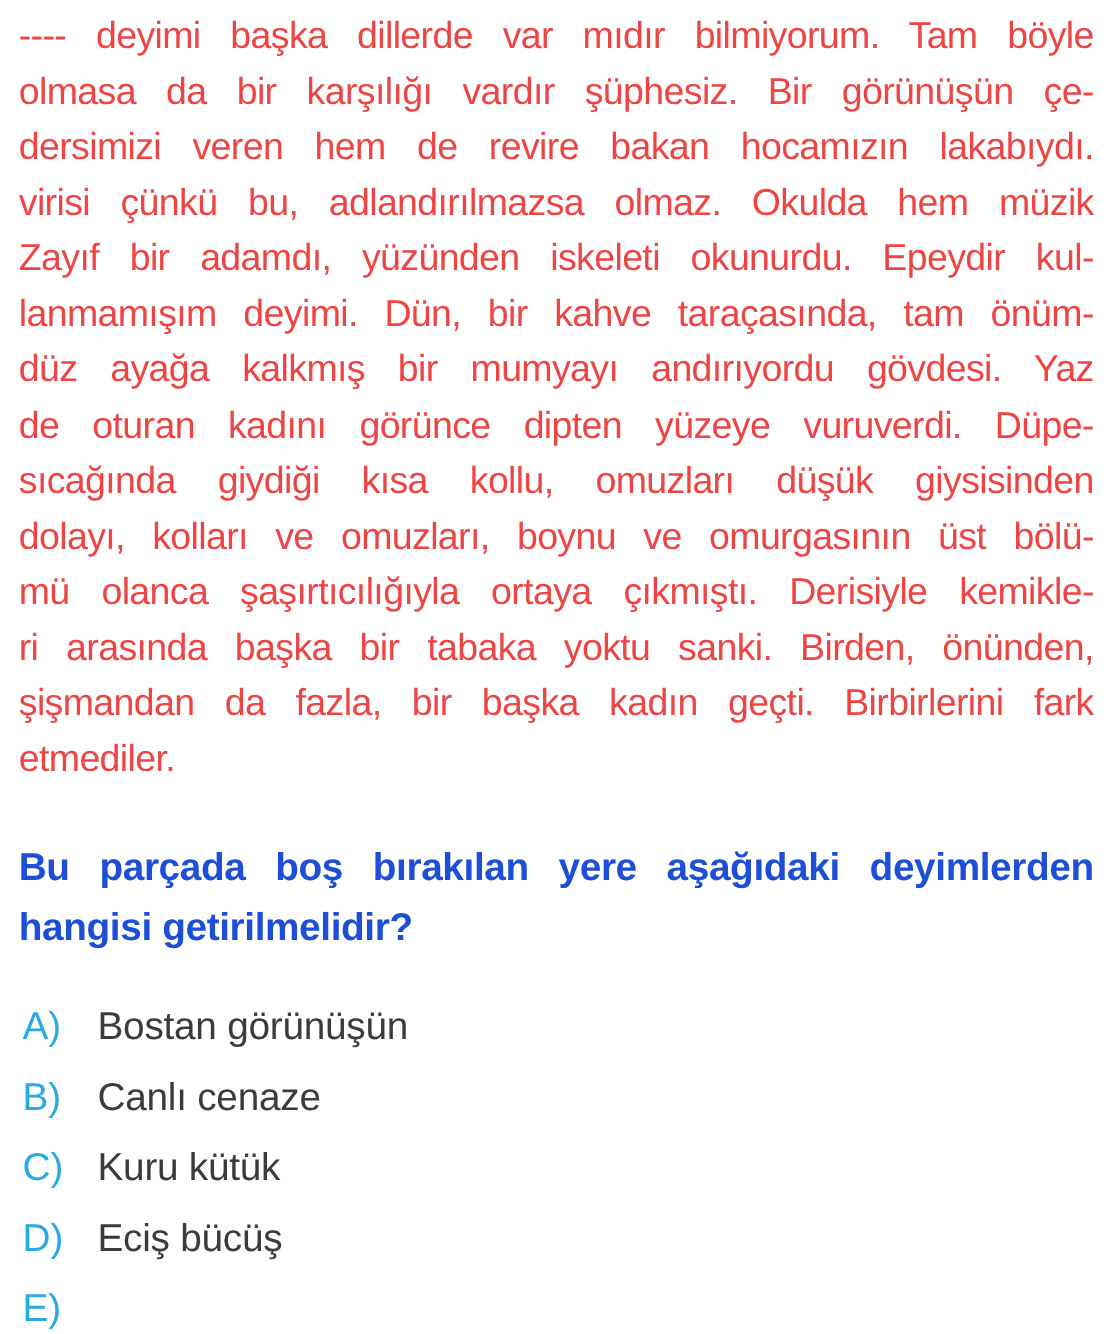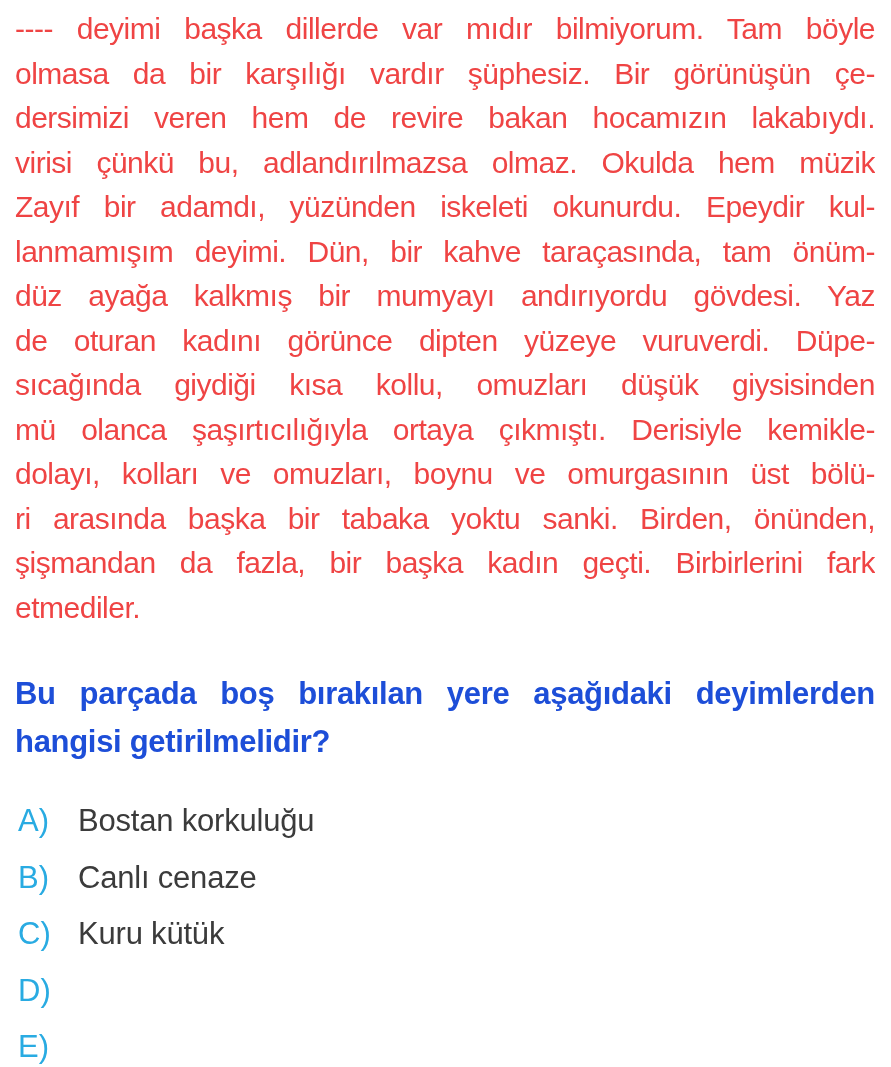--- a/index.html
+++ b/index.html
@@ -81,51 +81,52 @@
   <div class="passage">
     <div class="pline">---- deyimi başka dillerde var mıdır bilmiyorum. Tam böyle</div>
     <div class="pline">olmasa da bir karşılığı vardır şüphesiz. Bir görünüşün çe-</div>
     <div class="pline">dersimizi veren hem de revire bakan hocamızın lakabıydı.</div>
     <div class="pline">virisi çünkü bu, adlandırılmazsa olmaz. Okulda hem müzik</div>
     <div class="pline">Zayıf bir adamdı, yüzünden iskeleti okunurdu. Epeydir kul-</div>
     <div class="pline">lanmamışım deyimi. Dün, bir kahve taraçasında, tam önüm-</div>
     <div class="pline">düz ayağa kalkmış bir mumyayı andırıyordu gövdesi. Yaz</div>
     <div class="pline">de oturan kadını görünce dipten yüzeye vuruverdi. Düpe-</div>
     <div class="pline">sıcağında giydiği kısa kollu, omuzları düşük giysisinden</div>
+    <div class="pline">dolayı, kolları ve omuzları, boynu ve omurgasının üst bölü-</div>
     <div class="pline">mü olanca şaşırtıcılığıyla ortaya çıkmıştı. Derisiyle kemikle-</div>
-    <div class="pline">dolayı, kolları ve omuzları, boynu ve omurgasının üst bölü-</div>
     <div class="pline">ri arasında başka bir tabaka yoktu sanki. Birden, önünden,</div>
     <div class="pline">şişmandan da fazla, bir başka kadın geçti. Birbirlerini fark</div>
     <div class="pline last">etmediler.</div>
   </div>
 
   <div class="question">
     <div class="qline justified">Bu parçada boş bırakılan yere aşağıdaki deyimlerden</div>
     <div class="qline">hangisi getirilmelidir?</div>
   </div>
 
   <div class="options">
 
     <div class="option">
       <span class="option-letter">A)</span>
-      <span class="option-text">Bostan korkuluğu</span>
+      <span class="option-text">Bostan görünüşün</span>
     </div>
 
     <div class="option">
       <span class="option-letter">B)</span>
       <span class="option-text">Canlı cenaze</span>
     </div>
 
     <div class="option">
       <span class="option-letter">C)</span>
       <span class="option-text">Kuru kütük</span>
     </div>
 
     <div class="option">
       <span class="option-letter">D)</span>
+      <span class="option-text">Eciş bücüş</span>
     </div>
 
     <div class="option">
       <span class="option-letter">E)</span>
     </div>
 
   </div>
 
 </div>
 

